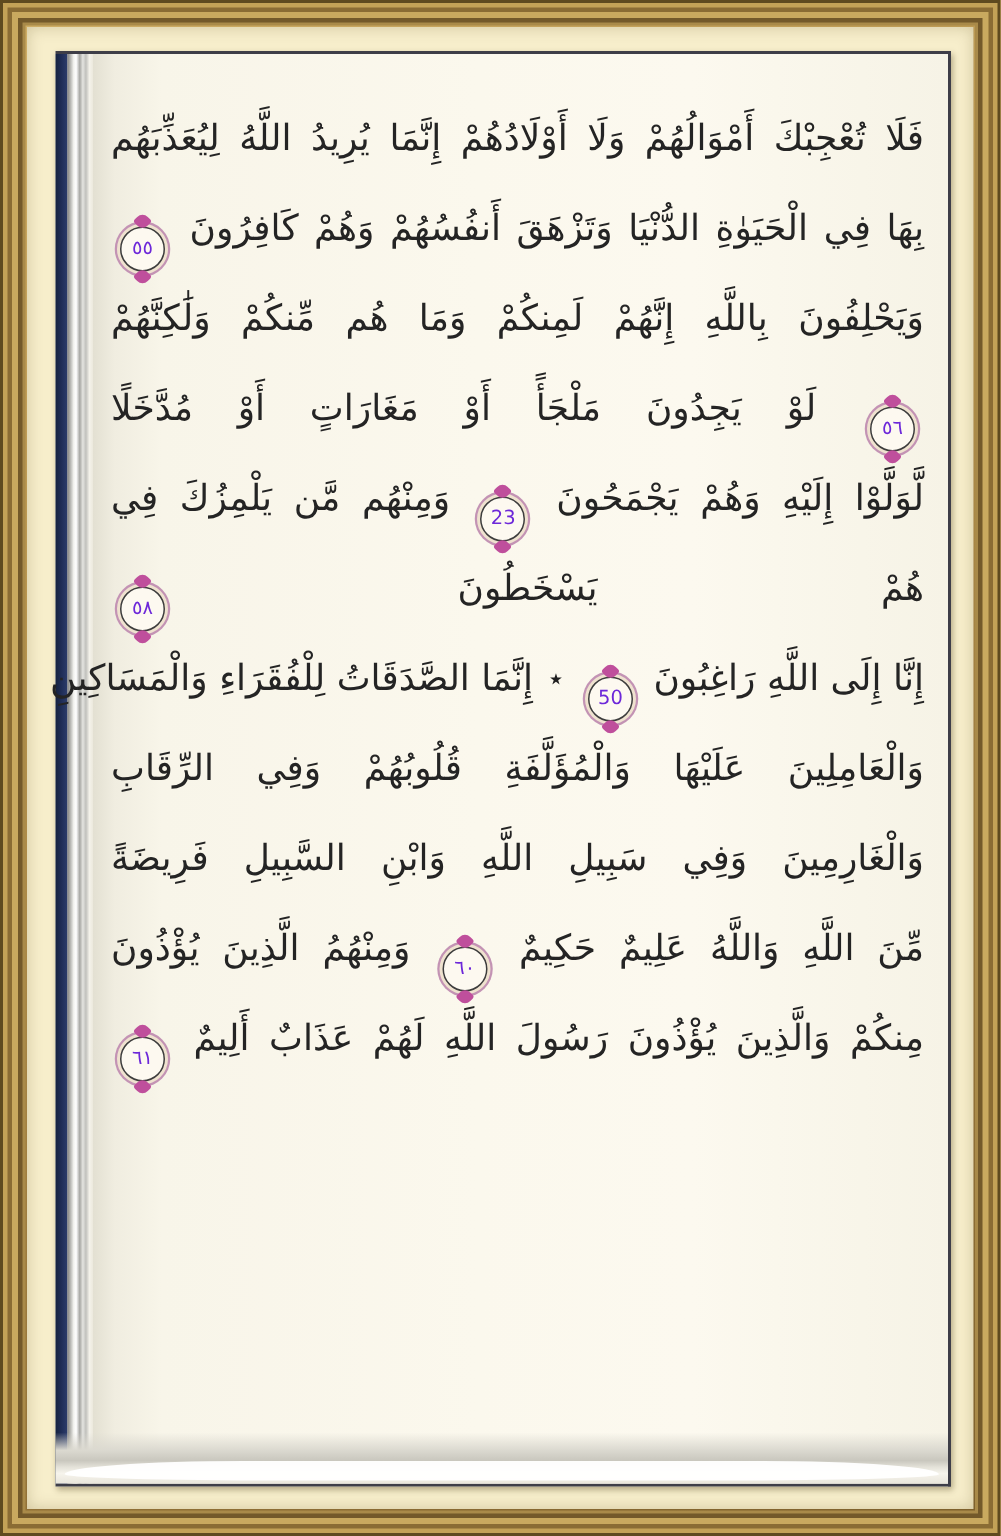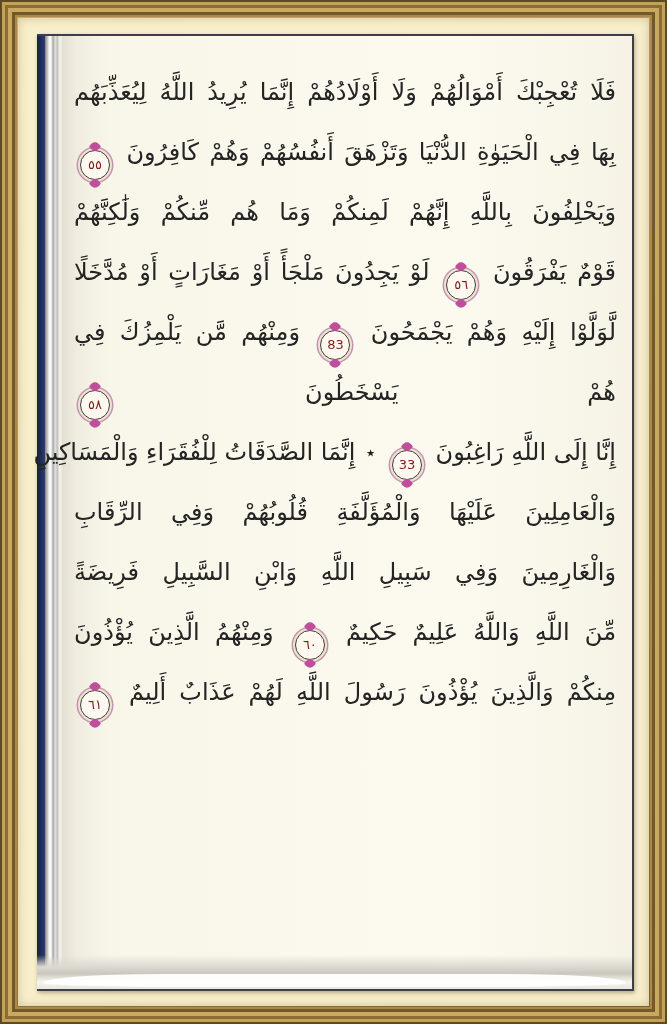--- a/index.html
+++ b/index.html
@@ -61,21 +61,21 @@
   .t{font-weight:500;}
   
   .aya{
     display:inline-flex;align-items:center;justify-content:center;
     width:28px;height:28px;margin:0 6px;vertical-align:-9px;
     background:#fdf9f0;border:1.5px solid #3d3d3d;border-radius:50%;
     box-shadow:0 0 0 2px #efe2cf,0 0 0 3.5px #c393b4;
     position:relative;
   }
   .aya-num{
-    font-size:13px;line-height:1;color:#7f1d1d;letter-spacing:0;
+    font-size:13px;line-height:1;color:#6d28d9;letter-spacing:0;
   }
   .aya::before,.aya::after{
     content:"";position:absolute;left:50%;width:9px;height:9px;
     background:#bf4f9c;transform:translateX(-50%) rotate(45deg);
     border-radius:55% 20% 55% 20%;
   }
   .aya::before{top:-9px;}
   .aya::after{bottom:-9px;}
   .star{font-size:17px;margin:0 3px;vertical-align:2px;color:#1f1f1f;}
   
@@ -98,31 +98,31 @@
     <div class="page">
       <div class="spine"></div>
       <div class="edges"></div>
       <div class="paper">
         <div class="text-block" id="lines">
             <div class="line"><span class="t">فَلَا تُعْجِبْكَ أَمْوَالُهُمْ وَلَا أَوْلَادُهُمْ إِنَّمَا يُرِيدُ اللَّهُ لِيُعَذِّبَهُم</span> </div>
             <div class="line"><span class="t">بِهَا فِي الْحَيَوٰةِ الدُّنْيَا وَتَزْهَقَ أَنفُسُهُمْ وَهُمْ كَافِرُونَ</span> <span class="aya">
                 <span class="aya-num">٥٥</span>
               </span> </div>
             <div class="line"><span class="t">وَيَحْلِفُونَ بِاللَّهِ إِنَّهُمْ لَمِنكُمْ وَمَا هُم مِّنكُمْ وَلَٰكِنَّهُمْ</span> </div>
-            <div class="line"><span class="t">قَوْمٌ يَفْرَقُونَ</span> <span class="aya">
+            <div class="line"> <span class="aya">
                 <span class="aya-num">٥٦</span>
               </span> <span class="t">لَوْ يَجِدُونَ مَلْجَأً أَوْ مَغَارَاتٍ أَوْ مُدَّخَلًا</span> </div>
             <div class="line"><span class="t">لَّوَلَّوْا إِلَيْهِ وَهُمْ يَجْمَحُونَ</span> <span class="aya">
-                <span class="aya-num">83</span>
+                <span class="aya-num">23</span>
               </span> <span class="t">وَمِنْهُم مَّن يَلْمِزُكَ فِي</span> </div>
             <div class="line"><span class="t">هُمْ يَسْخَطُونَ</span> <span class="aya">
                 <span class="aya-num">٥٨</span>
               </span>  </div>
             <div class="line"><span class="t">إِنَّا إِلَى اللَّهِ رَاغِبُونَ</span> <span class="aya">
-                <span class="aya-num">33</span>
+                <span class="aya-num">50</span>
               </span> <span class="star">٭</span> <span class="t">إِنَّمَا الصَّدَقَاتُ لِلْفُقَرَاءِ وَالْمَسَاكِينِ</span> </div>
             <div class="line"><span class="t">وَالْعَامِلِينَ عَلَيْهَا وَالْمُؤَلَّفَةِ قُلُوبُهُمْ وَفِي الرِّقَابِ</span> </div>
             <div class="line"><span class="t">وَالْغَارِمِينَ وَفِي سَبِيلِ اللَّهِ وَابْنِ السَّبِيلِ فَرِيضَةً</span> </div>
             <div class="line"><span class="t">مِّنَ اللَّهِ وَاللَّهُ عَلِيمٌ حَكِيمٌ</span> <span class="aya">
                 <span class="aya-num">٦٠</span>
               </span> <span class="t">وَمِنْهُمُ الَّذِينَ يُؤْذُونَ</span> </div>
             <div class="line"><span class="t">مِنكُمْ وَالَّذِينَ يُؤْذُونَ رَسُولَ اللَّهِ لَهُمْ عَذَابٌ أَلِيمٌ</span> <span class="aya">
                 <span class="aya-num">٦١</span>
               </span> </div>
           </div>

